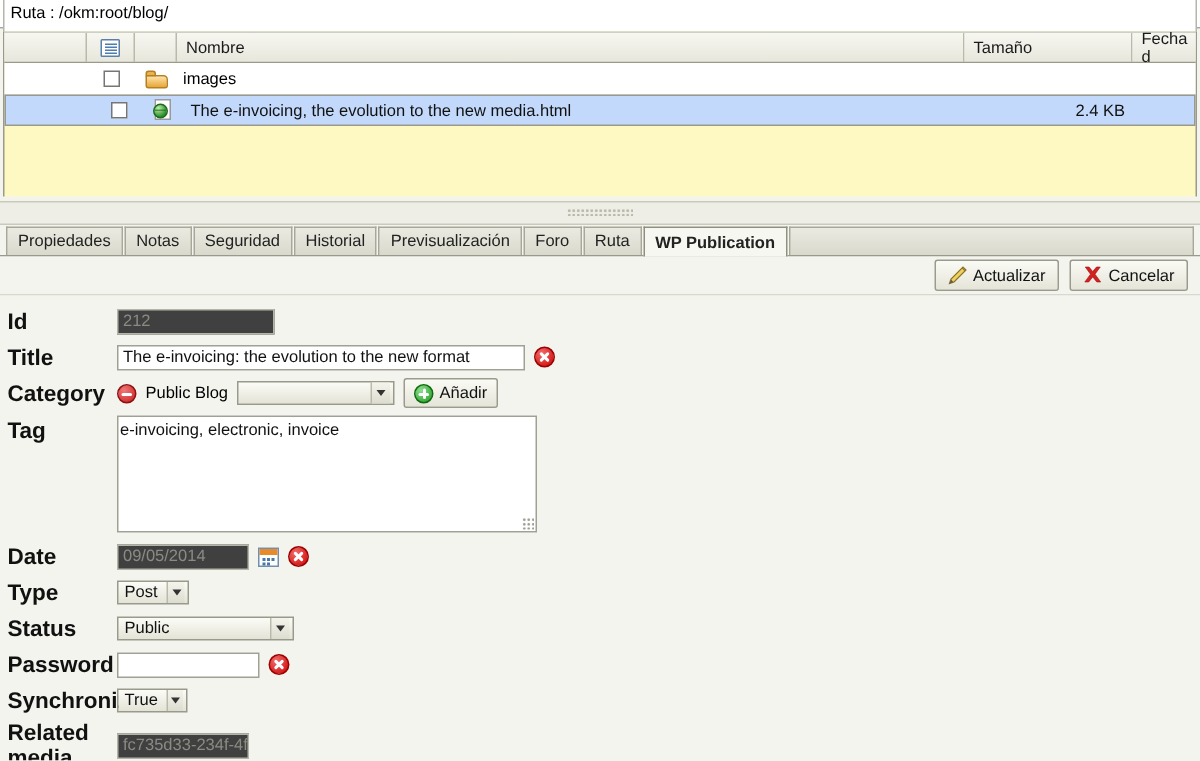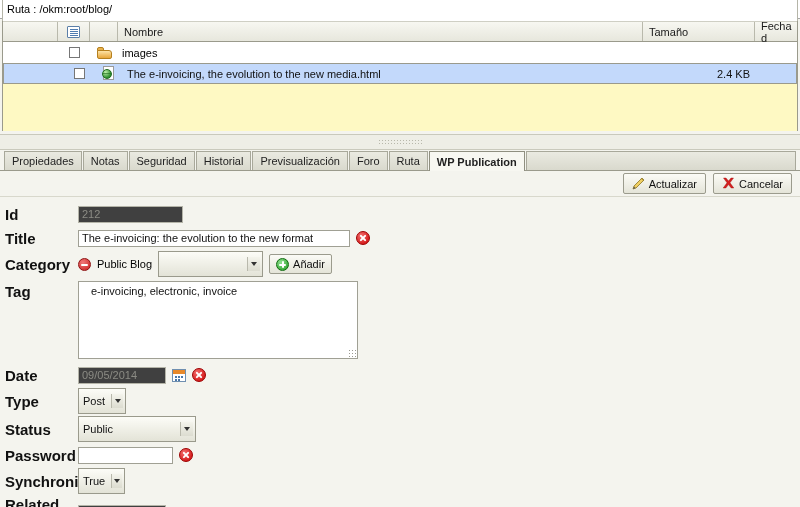--- a/index.html
+++ b/index.html
@@ -128,37 +128,37 @@
   .fctl{display:flex;align-items:center;gap:6px;}
 
   .inp{
     height:17px;box-sizing:border-box;border:1px solid #a0a094;
     background:#fff;font-family:inherit;font-size:11px;color:#111;
     padding:0 3px;line-height:15px;
   }
   .inp.ro{background:#404040;color:#8b8b84;border:1px solid #b4b4a8;}
 
   .sel{
-    height:26px;box-sizing:border-box;border:1px solid #9a9a8c;
+    height:16px;box-sizing:border-box;border:1px solid #9a9a8c;
     background:linear-gradient(to bottom,#fcfcf7 0%,#e3e3d7 100%);
     display:inline-flex;align-items:center;justify-content:space-between;
     padding:0 2px 0 4px;font-size:11px;color:#111;
   }
   .sel .cap{padding-right:6px;}
   .sel .arrow{
     width:12px;height:14px;display:inline-flex;align-items:center;justify-content:center;
     background:linear-gradient(to bottom,#f4f4ec 0%,#dcdcd0 100%);
     border-left:1px solid #b9b9ac;
   }
   .caret{width:0;height:0;border-left:3px solid transparent;border-right:3px solid transparent;border-top:4px solid #333;}
 
   .ta{
     width:280px;height:78px;box-sizing:border-box;border:1px solid #a0a094;
     background:#fff;font-family:inherit;font-size:11px;color:#111;
-    padding:3px 12px;position:relative;overflow:hidden;resize:none;
+    padding:3px 1px;position:relative;overflow:hidden;resize:none;
   }
   .ta-wrap{position:relative;display:inline-block;}
   .ta-grip{
     position:absolute;right:2px;bottom:2px;width:8px;height:8px;
     background-image:radial-gradient(circle,#9a9a90 0.7px,transparent 1px);
     background-size:3px 3px;
   }
 
   
   .ic{display:inline-block;position:relative;flex:0 0 auto;}

